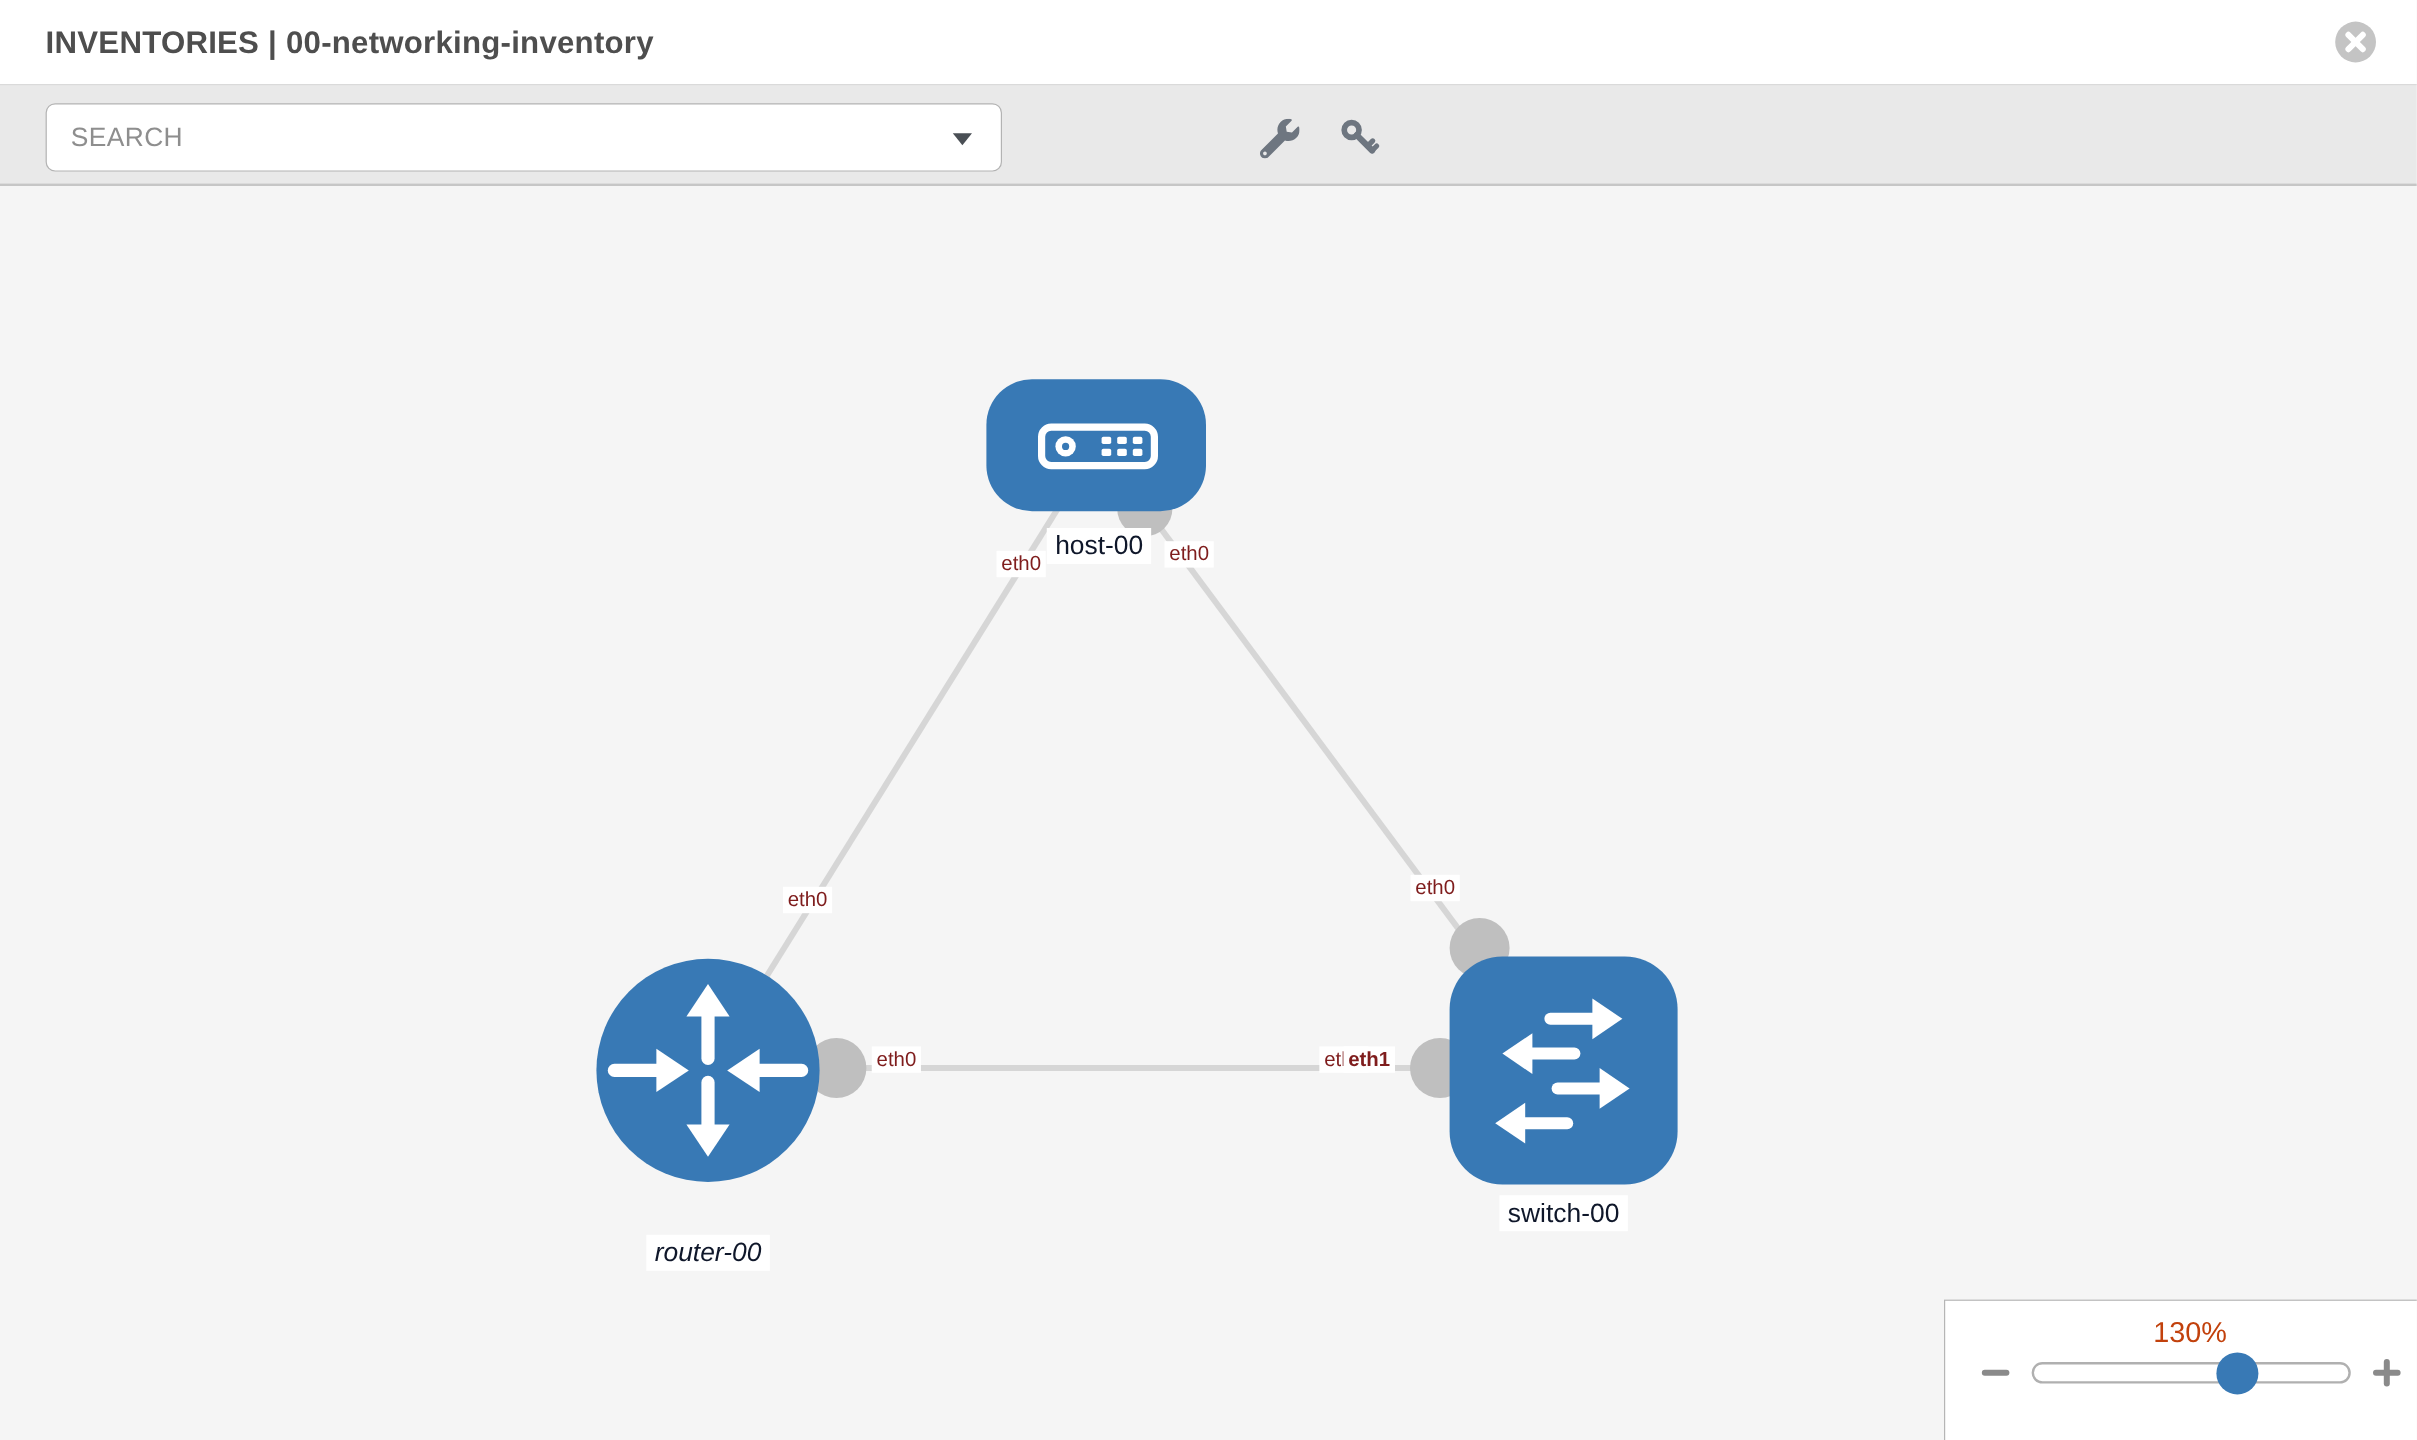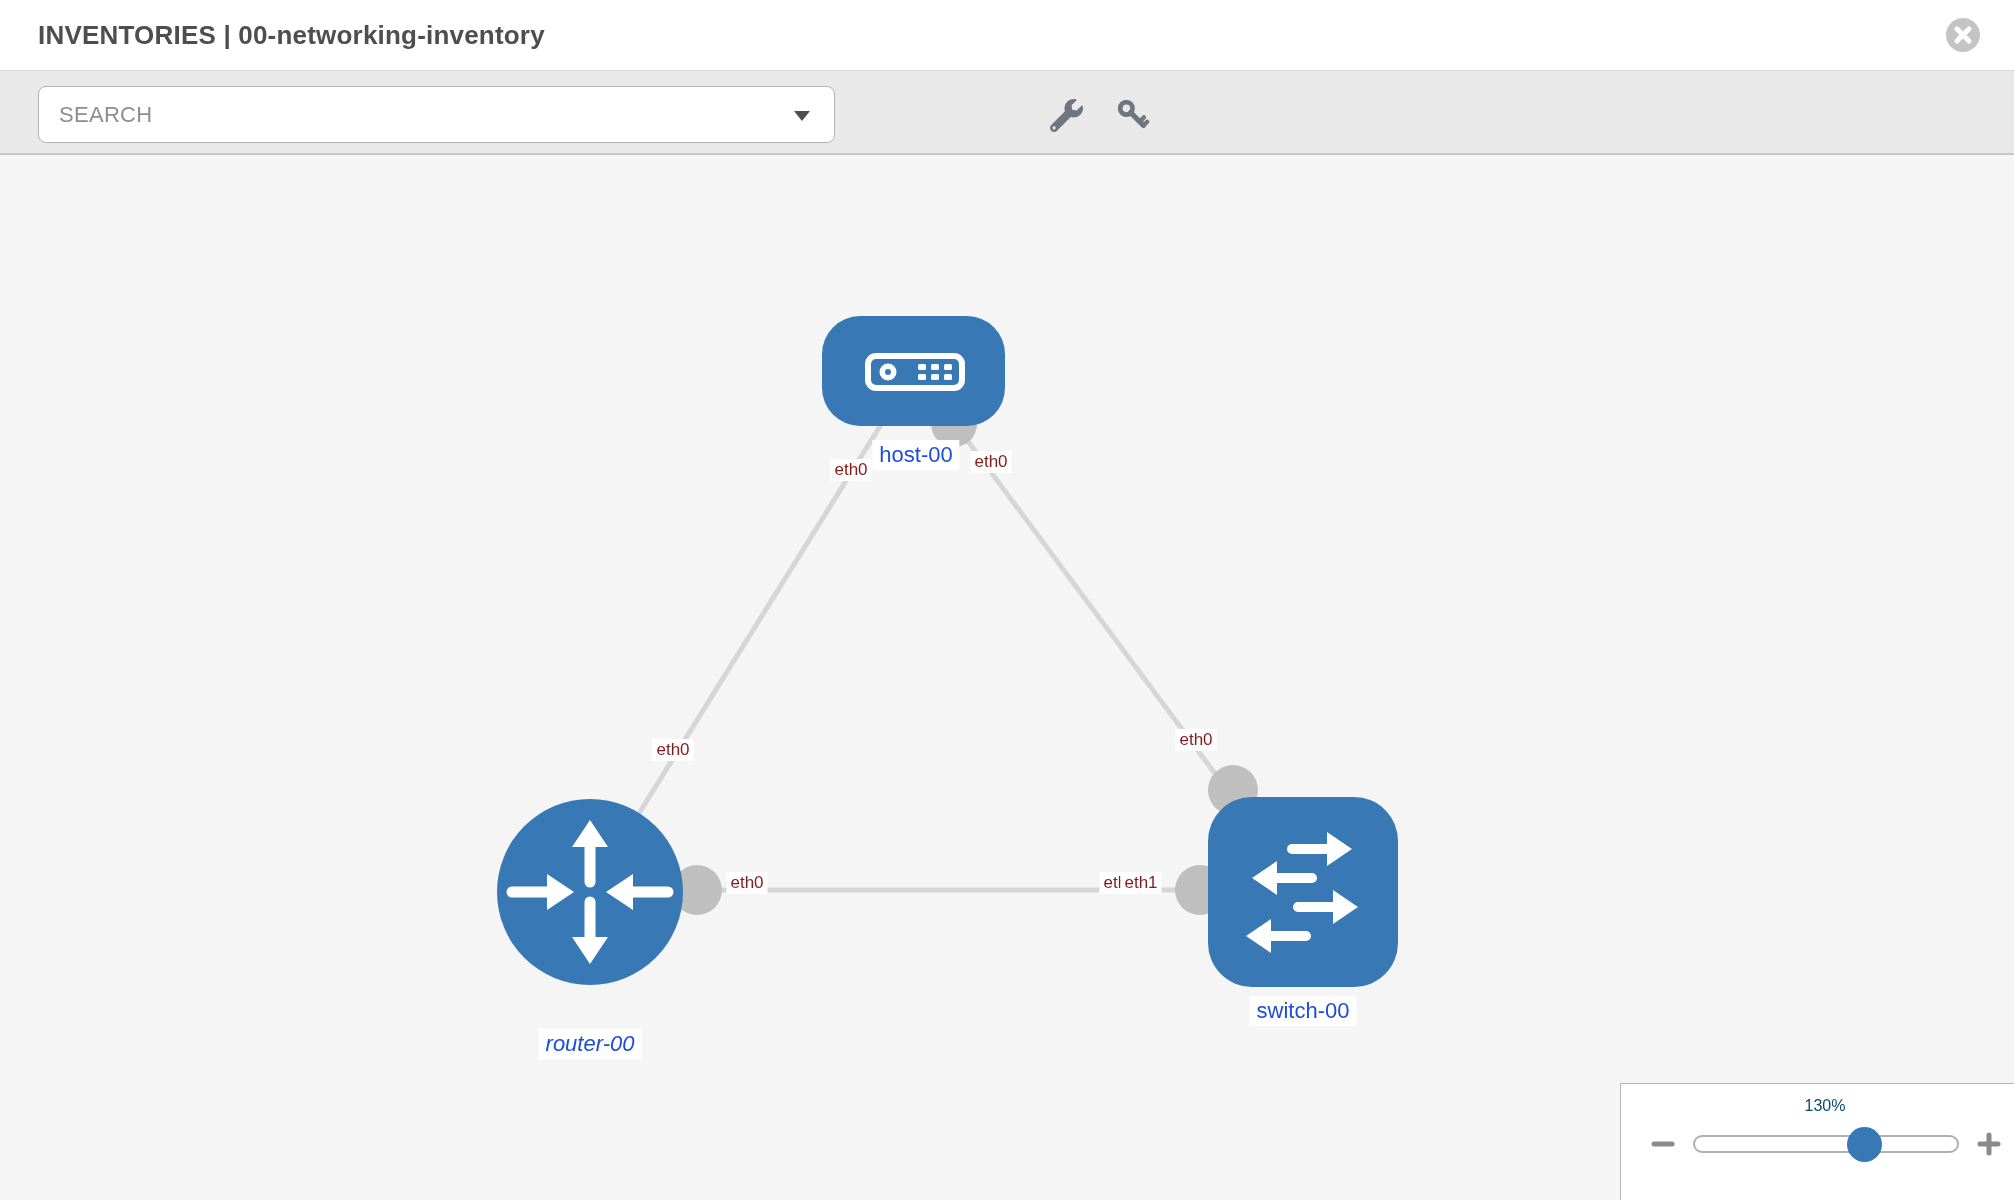--- a/index.html
+++ b/index.html
@@ -50,32 +50,32 @@
   .wrench-btn { left:1047px; }
   .key-btn    { left:1114px; }
 
   
   .topology-svg { position:absolute; top:0; left:0; z-index:1; }
 
   .graph-label {
     position:absolute; z-index:2; background:#ffffff; white-space:nowrap;
     transform:translateX(-50%); text-align:center;
   }
-  .node-label { font-size:22px; color:#1d4ed8; padding:2px 7px; }
+  .node-label { font-size:22px; color:#0f172a; padding:2px 7px; }
   .eth-label  { font-size:17px; color:#7f1d1d; padding:1px 4px; }
-  .eth-over   { z-index:3; }
+  .eth-over   { z-index:3;font-weight:bold; }
 
   
   .zoom-panel {
     position:absolute; left:1620px; top:1083px; width:400px; height:124px;
     background:#ffffff; border:1px solid #b5b5b5; z-index:6;
   }
   .zoom-level {
     position:absolute; left:204px; top:13px; transform:translateX(-50%);
-    font-size:16px; color:#0c4a6e;
+    font-size:24px; color:#c2410c;
   }
   .zoom-btn { position:absolute; width:26px; height:26px; top:47px; cursor:pointer;
     display:flex; align-items:center; justify-content:center; }
   .zoom-minus-btn { left:29px; }
   .zoom-plus-btn  { left:355px; }
   .zoom-track {
     position:absolute; left:72px; top:51px; width:266px; height:18px;
     background:#ffffff; border:2px solid #b0b0b0; border-radius:10px; cursor:pointer;
   }
   .zoom-knob {

